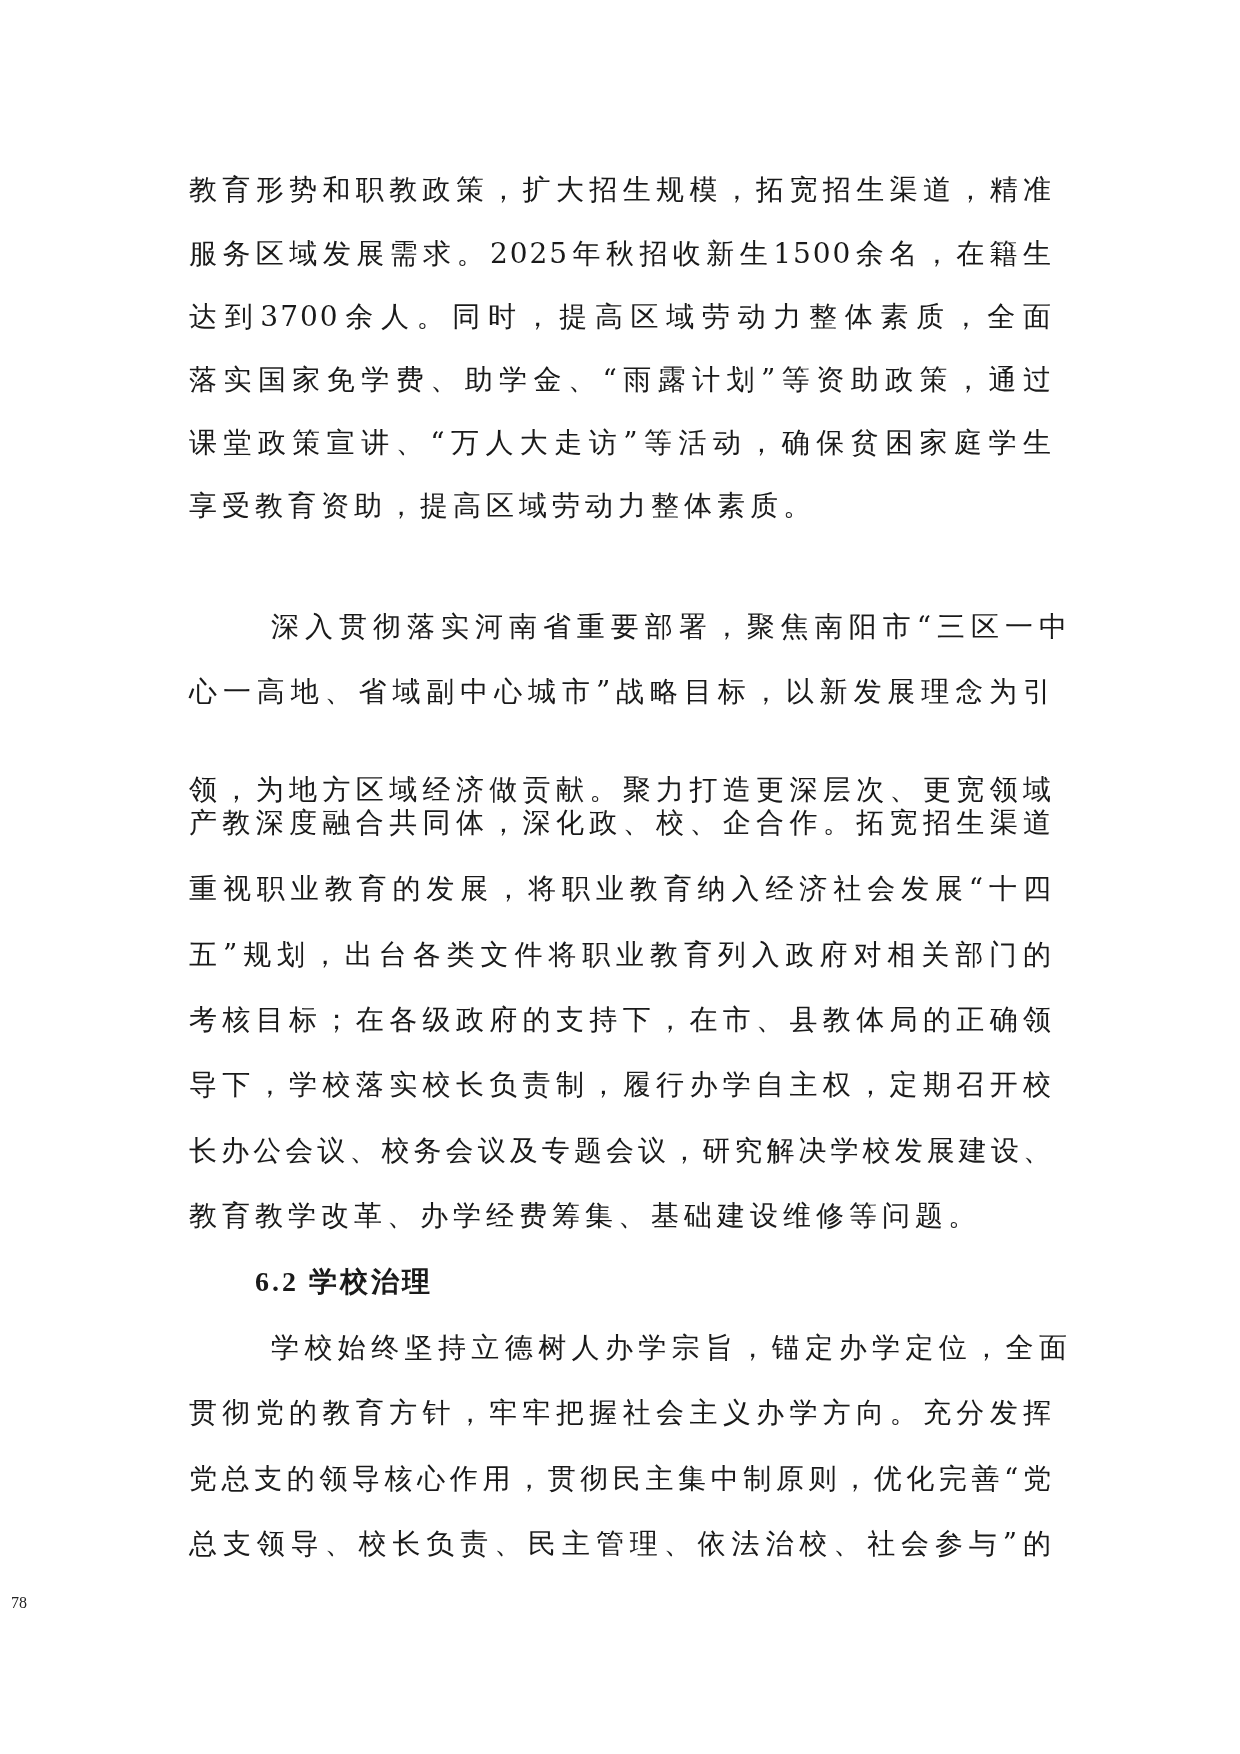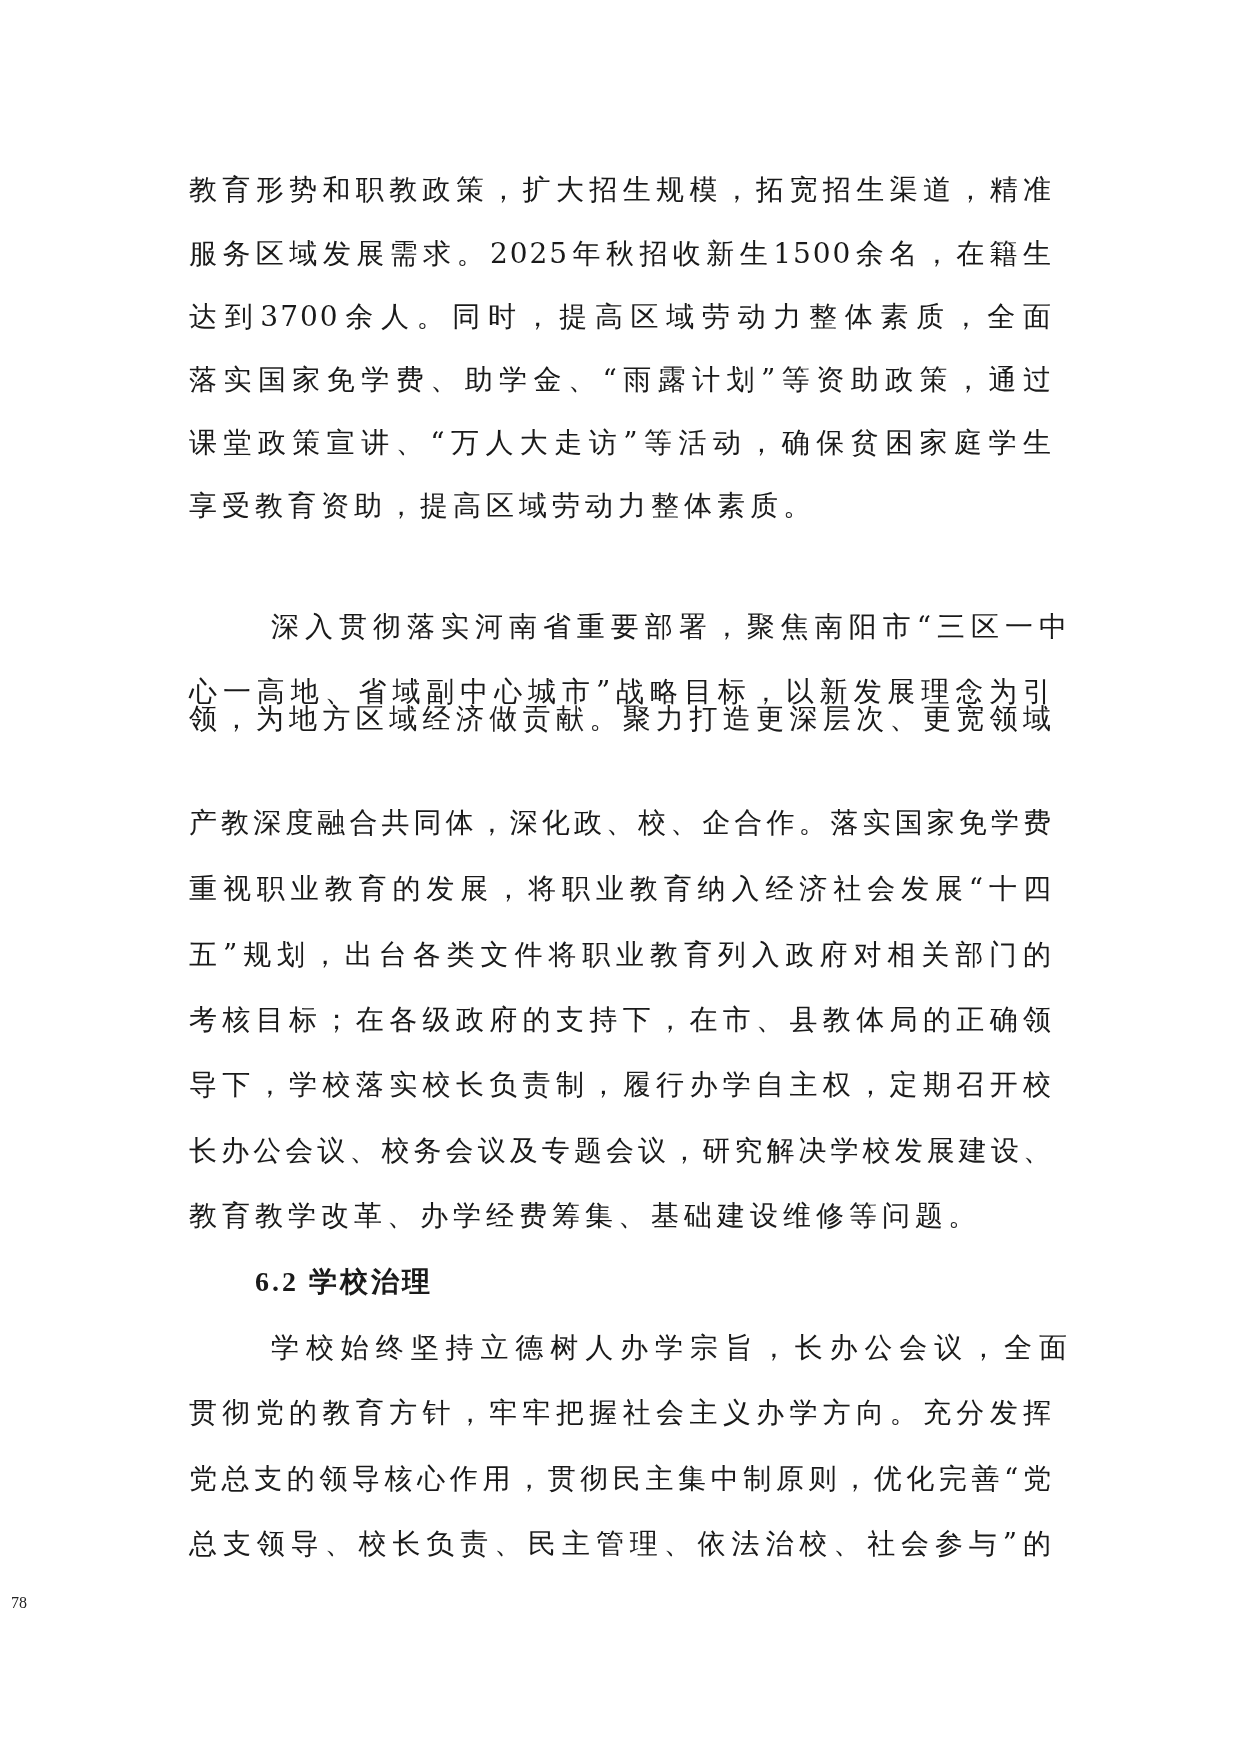--- a/index.html
+++ b/index.html
@@ -75,34 +75,34 @@
     <div class="line" style="top:297px">达到3700余人。同时，提高区域劳动力整体素质，全面</div>
     <div class="line" style="top:360px">落实国家免学费、助学金、“雨露计划”等资助政策，通过</div>
     <div class="line" style="top:423px">课堂政策宣讲、“万人大走访”等活动，确保贫困家庭学生</div>
     <div class="line last" style="top:486px">享受教育资助，提高区域劳动力整体素质。</div>
   </div>
 
 
   <div>
     <div class="line indent" style="top:607px">深入贯彻落实河南省重要部署，聚焦南阳市“三区一中</div>
     <div class="line" style="top:672px">心一高地、省域副中心城市”战略目标，以新发展理念为引</div>
-    <div class="line" style="top:699px">领，为地方区域经济做贡献。聚力打造更深层次、更宽领域</div>
-    <div class="line" style="top:803px">产教深度融合共同体，深化政、校、企合作。落实国家免学费</div>
+    <div class="line" style="top:770px">领，为地方区域经济做贡献。聚力打造更深层次、更宽领域</div>
+    <div class="line" style="top:803px">产教深度融合共同体，深化政、校、企合作。拓宽招生渠道</div>
     <div class="line" style="top:869px">重视职业教育的发展，将职业教育纳入经济社会发展“十四</div>
     <div class="line" style="top:935px">五”规划，出台各类文件将职业教育列入政府对相关部门的</div>
     <div class="line" style="top:1000px">考核目标；在各级政府的支持下，在市、县教体局的正确领</div>
     <div class="line" style="top:1065px">导下，学校落实校长负责制，履行办学自主权，定期召开校</div>
     <div class="line" style="top:1131px">长办公会议、校务会议及专题会议，研究解决学校发展建设、</div>
     <div class="line last" style="top:1196px">教育教学改革、办学经费筹集、基础建设维修等问题。</div>
   </div>
 
   <div class="heading" style="top:1262px">6.2 学校治理</div>
 
   <div>
-    <div class="line indent" style="top:1328px">学校始终坚持立德树人办学宗旨，长办公会议，全面</div>
+    <div class="line indent" style="top:1328px">学校始终坚持立德树人办学宗旨，锚定办学定位，全面</div>
     <div class="line" style="top:1393px">贯彻党的教育方针，牢牢把握社会主义办学方向。充分发挥</div>
     <div class="line" style="top:1459px">党总支的领导核心作用，贯彻民主集中制原则，优化完善“党</div>
     <div class="line" style="top:1524px">总支领导、校长负责、民主管理、依法治校、社会参与”的</div>
   </div>
 
   <div class="page-number">78</div>
 
 </div>
 
 </body></html>

